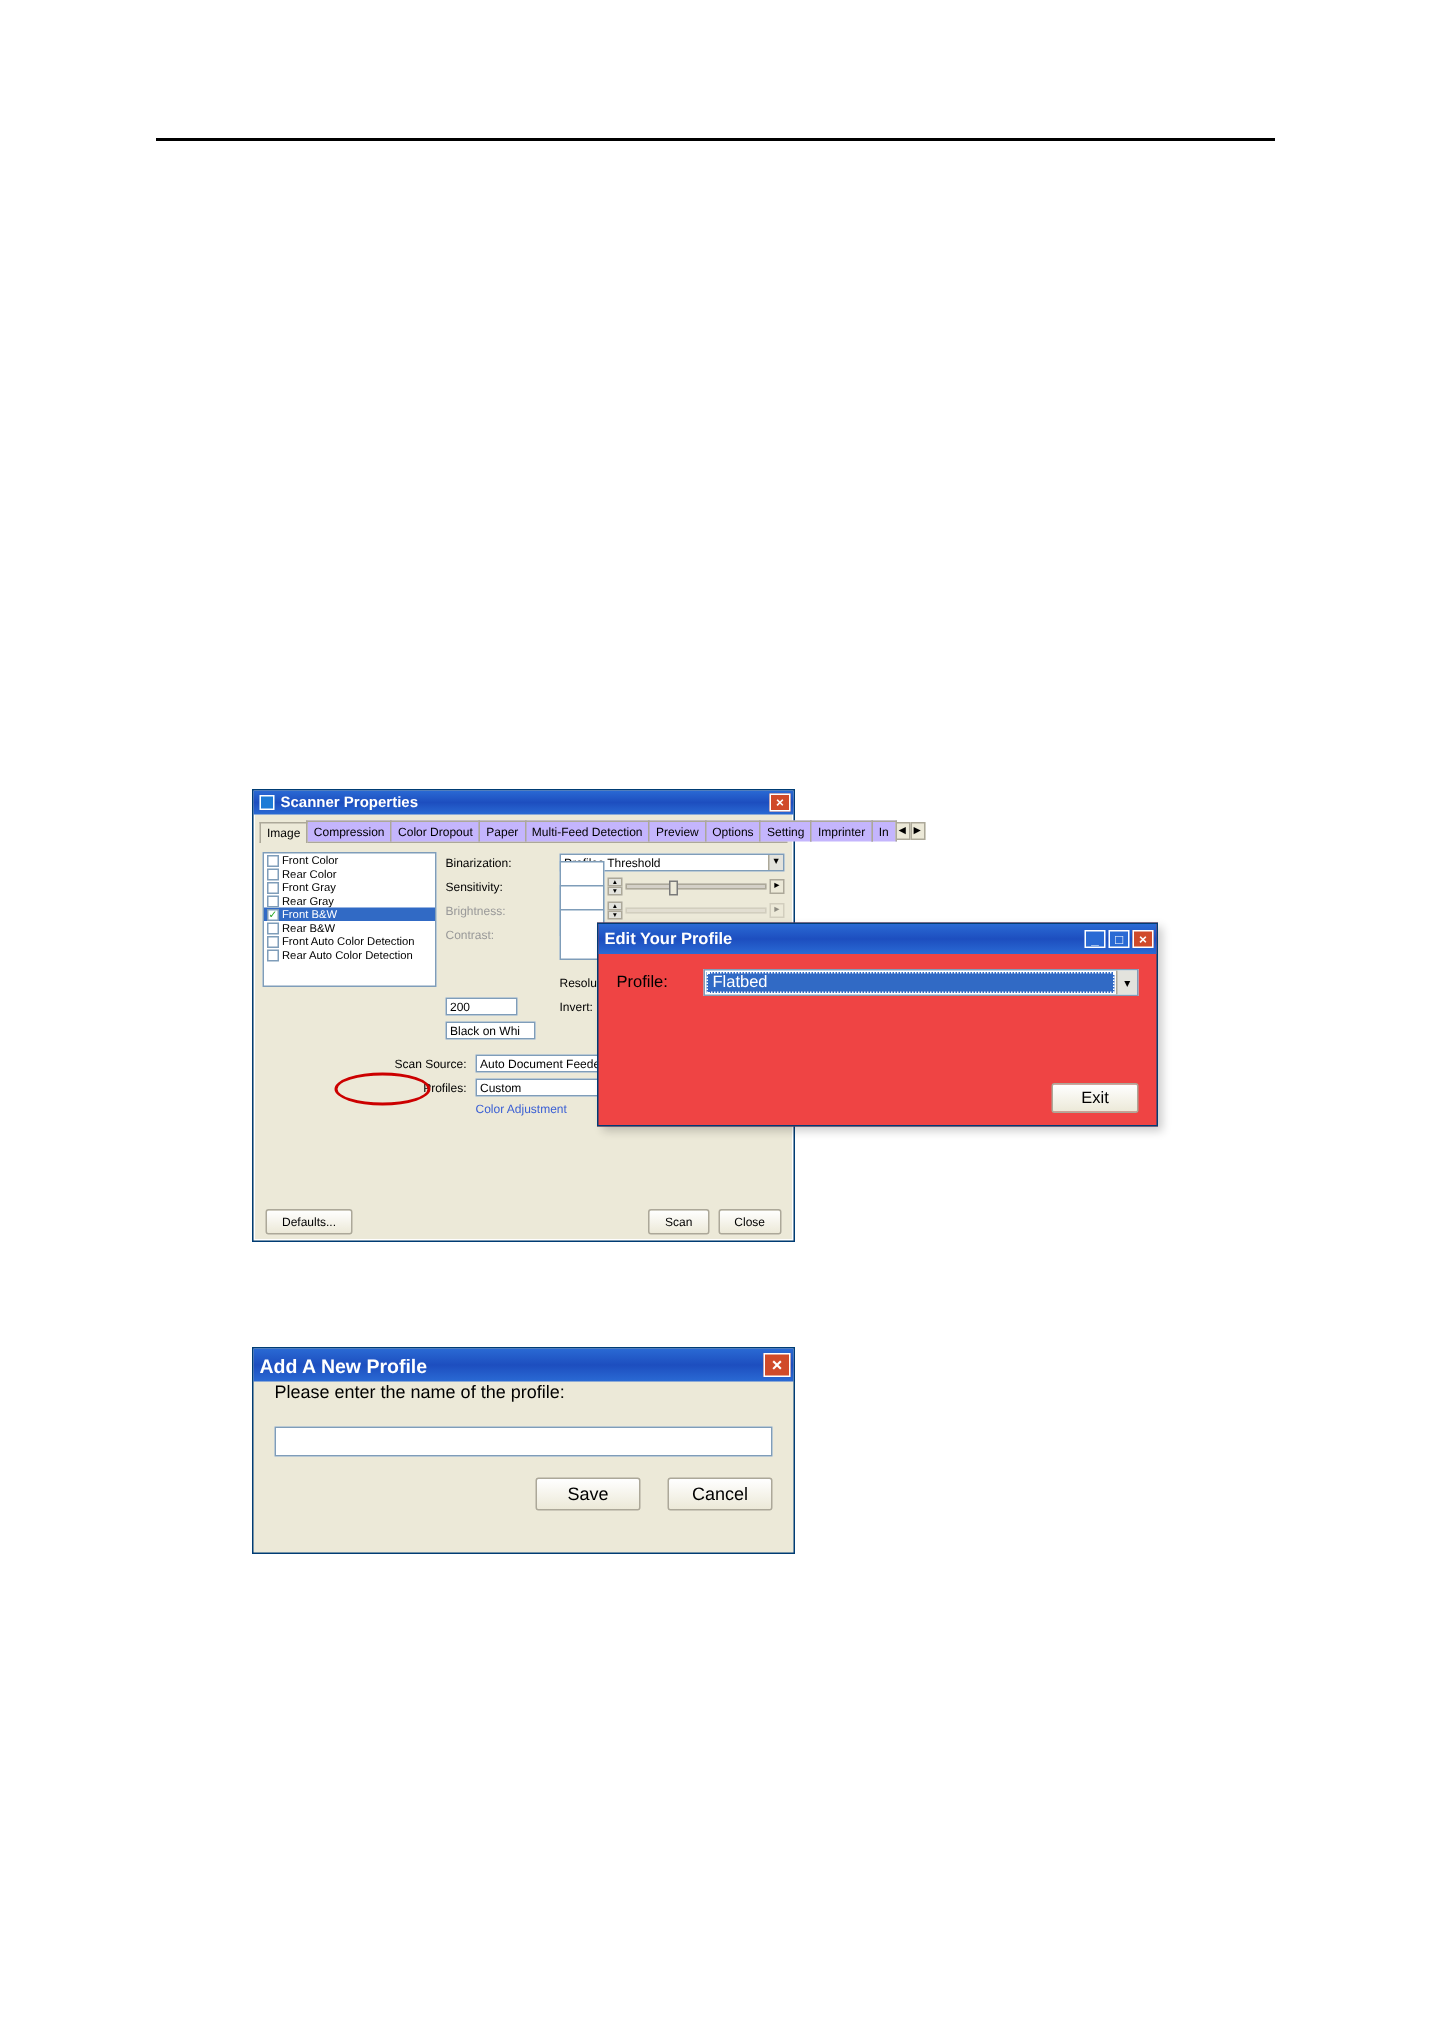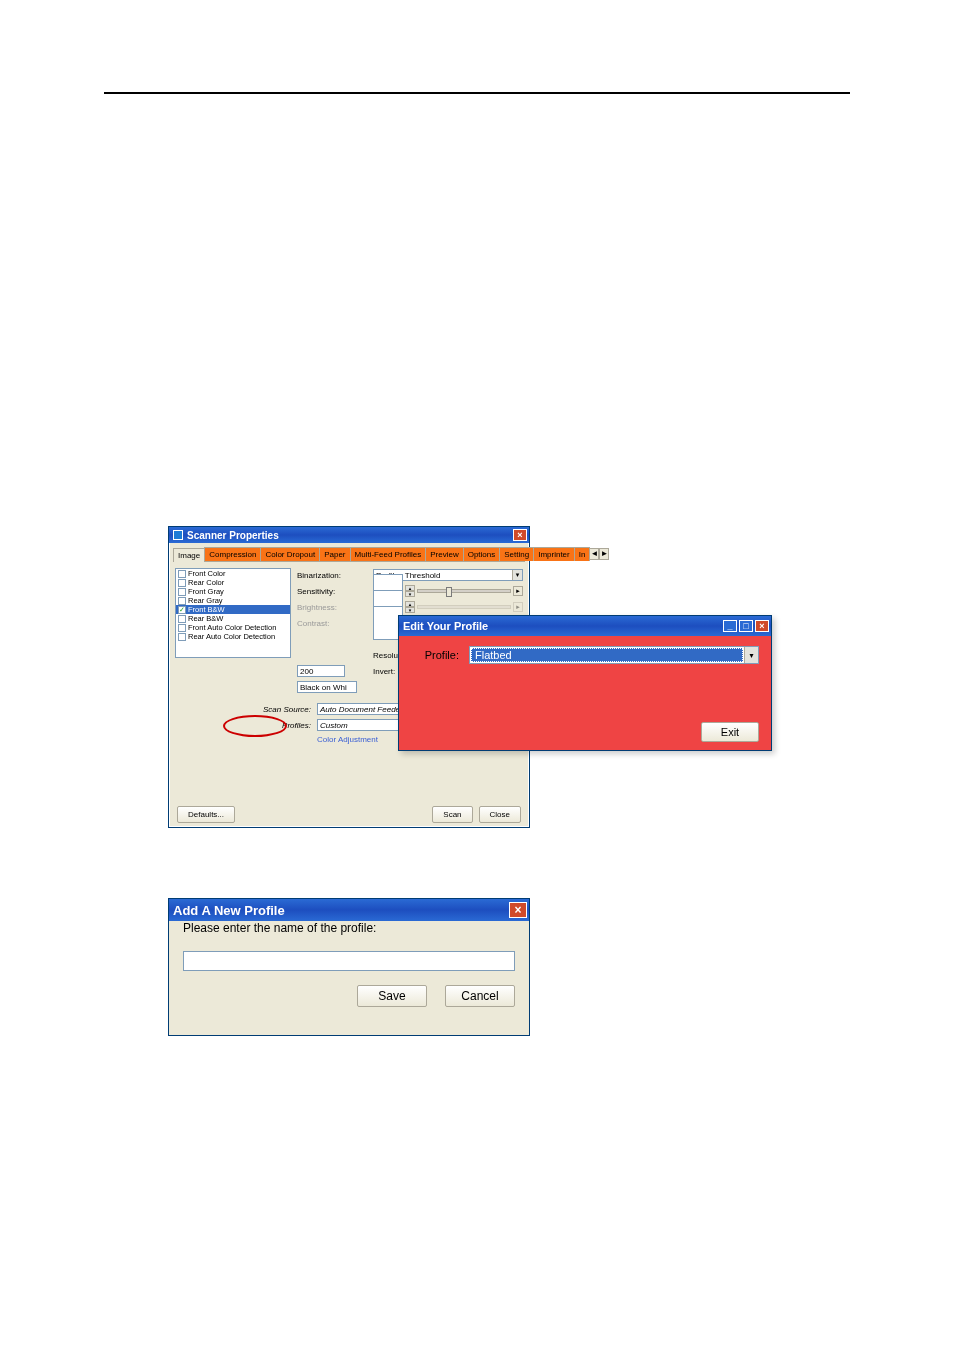--- a/index.html
+++ b/index.html
@@ -66,21 +66,21 @@
     display: flex;
     margin: 4px 4px 0 4px;
     font-size: 8px;
     border-bottom: 1px solid #aca899;
   }
   .tab {
     padding: 2px 4px;
     border: 1px solid #aca899;
     border-bottom: none;
     margin-right: -1px;
-    background: #f97316;
+    background: #c4b5fd;
     white-space: nowrap;
   }
   .tab.active { background: #ece9d8; position: relative; top: 1px; }
   .tab-scroll { display:flex; align-items:center; margin-left:auto; }
   .tab-arrow {
     width: 10px; height: 12px;
     border: 1px solid #aca899;
     background: #ece9d8;
     font-size: 8px; text-align:center; line-height:10px;
   }
@@ -135,21 +135,21 @@
   .slider-row { display:flex; align-items:center; gap:2px; }
   .slider-trk { flex:1; height:4px; background:#d4d0c8; border:1px solid #aca899; position:relative;}
   .slider-thumb { position:absolute; top:-3px; left:30%; width:6px; height:10px; background:#ece9d8; border:1px solid #7a7a7a;}
   .slider-arrow { width:10px; height:10px; border:1px solid #aca899; background:#ece9d8; font-size:7px; text-align:center; line-height:8px;}
 
   .lower-fields {
     position: absolute;
     left: 78px; right: 8px; top: 176px;
     font-size: 8px;
   }
-  .lf-row { display:flex; align-items:center; gap:6px; margin-bottom:4px;font-style:italic; }
+  .lf-row { display:flex; align-items:center; gap:6px; margin-bottom:4px; }
   .lf-row .lf-lbl { width: 64px; text-align:right; }
   .lf-row .lf-dd { flex:1; height:12px; border:1px solid #7f9db9; background:#fff; display:flex; align-items:center; font-size:8px; }
   .lf-row .lf-dd .val { flex:1; padding:0 2px; }
   .color-adj { color:#3a5fd4; margin-left:70px; font-size:8px; }
 
   .red-oval {
     position:absolute;
     left: 54px; top: 188px;
     width: 64px; height: 22px;
     border: 2px solid #c00;
@@ -180,21 +180,21 @@
     left: 398px;
     width: 374px;
     height: 136px;
     border: 1px solid #003c74;
     background: #ef4444;
     box-shadow: 3px 3px 6px rgba(0,0,0,0.2);
   }
   .edit-dialog .titlebar { font-size: 11px; height: 20px; }
   .ed-body { padding: 10px 12px; font-size: 11px; }
   .ed-row { display:flex; align-items:center; gap:10px; }
-  .ed-row .ed-lbl { width: 48px; text-align: right; }
+  .ed-row .ed-lbl { width: 48px; }
   .ed-select {
     flex:1; height:18px; border:1px solid #7f9db9; background:#fff; display:flex; align-items:center;
   }
   .ed-select .sel-val {
     flex:1; margin:1px; padding:0 4px; height:14px;
     background:#316ac5; color:#fff; font-size:11px; display:flex; align-items:center;
     outline: 1px dotted #fff; outline-offset:-1px;
   }
   .ed-select .dd-btn { width:14px; height:16px; background:#e3e3dd; border-left:1px solid #aca899; display:flex; align-items:center; justify-content:center; font-size:8px;}
   .xp-btn-lg {
@@ -250,21 +250,21 @@
       <span>Scanner Properties</span>
       <span class="spacer"></span>
       <span class="win-btn win-close">×</span>
     </div>
 
     <div class="tabs">
       <span class="tab active">Image</span>
       <span class="tab">Compression</span>
       <span class="tab">Color Dropout</span>
       <span class="tab">Paper</span>
-      <span class="tab">Multi-Feed Profiles</span>
+      <span class="tab">Multi-Feed Detection</span>
       <span class="tab">Preview</span>
       <span class="tab">Options</span>
       <span class="tab">Setting</span>
       <span class="tab">Imprinter</span>
       <span class="tab">In</span>
       <span class="tab-scroll">
         <span class="tab-arrow">◄</span>
         <span class="tab-arrow">►</span>
       </span>
     </div>

